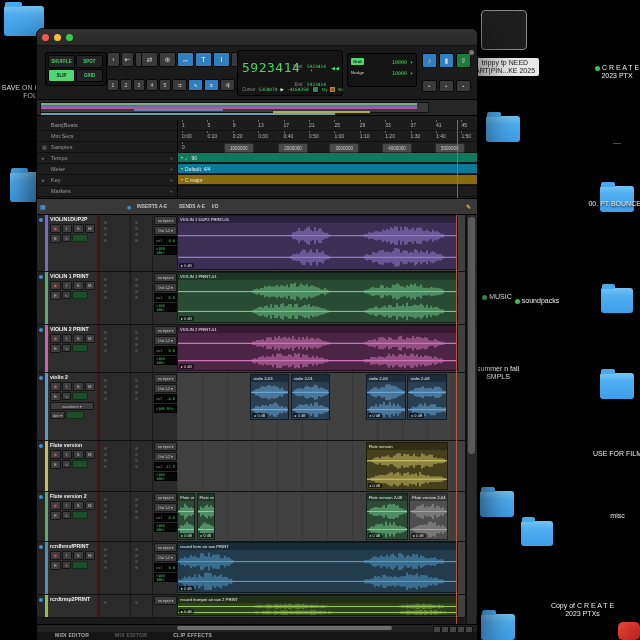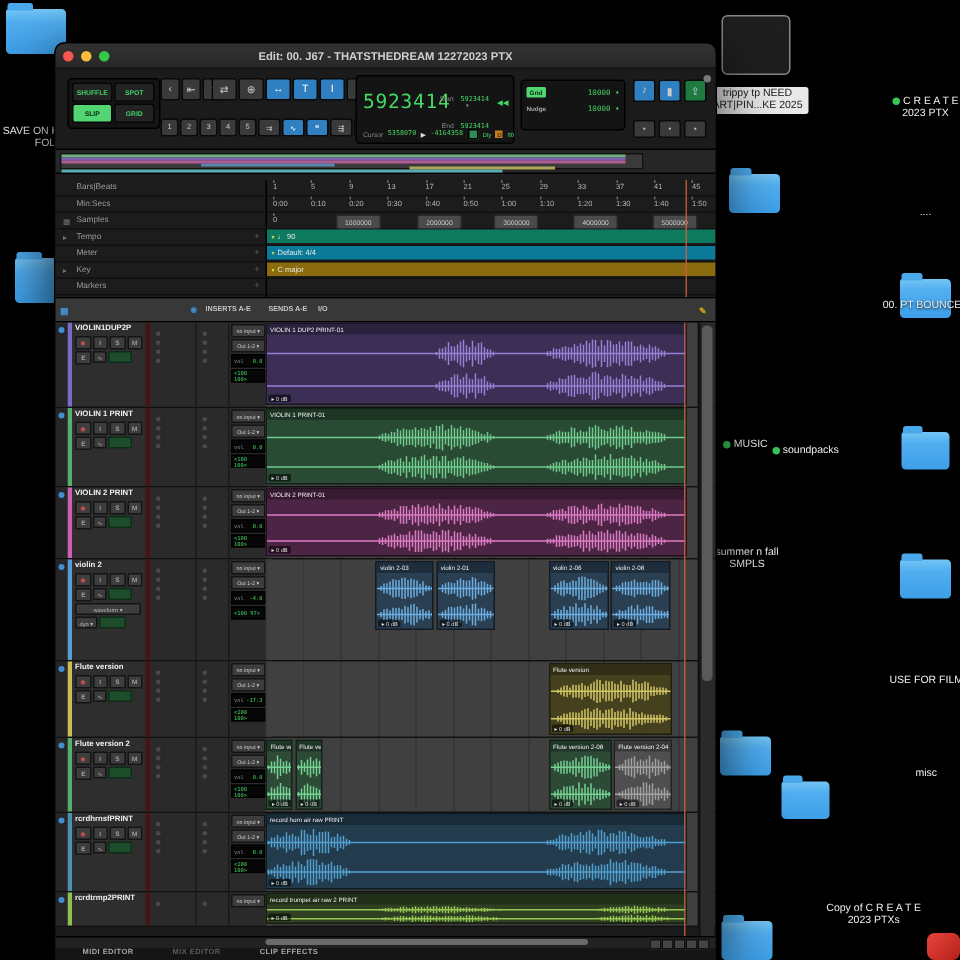--- a/index.html
+++ b/index.html
@@ -142,21 +142,20 @@
 2023 PTXs</div>
   </div>
 <div class="red-app" style="left:618px;top:622px;width:22px;height:18px;"></div>
 
 <div id="pt-window">
 
   <div id="titlebar">
     <span class="tl" style="background:#f5574e"></span>
     <span class="tl" style="background:#f6bd3b"></span>
     <span class="tl" style="background:#35c84a"></span>
-    <span id="title-text">Edit: 00. J67 - THATSTHEDREAM 12272023 PTX</span>
   </div>
 
   <div id="toolbar">
 
     <div class="panel" style="left:8px;top:6px;width:56px;height:28px;padding:2px;">
       <div style="display:flex;gap:1px;">
         <div class="mbtn">SHUFFLE</div>
         <div class="mbtn">SPOT</div>
       </div>
       <div style="display:flex;gap:1px;margin-top:1px;">

